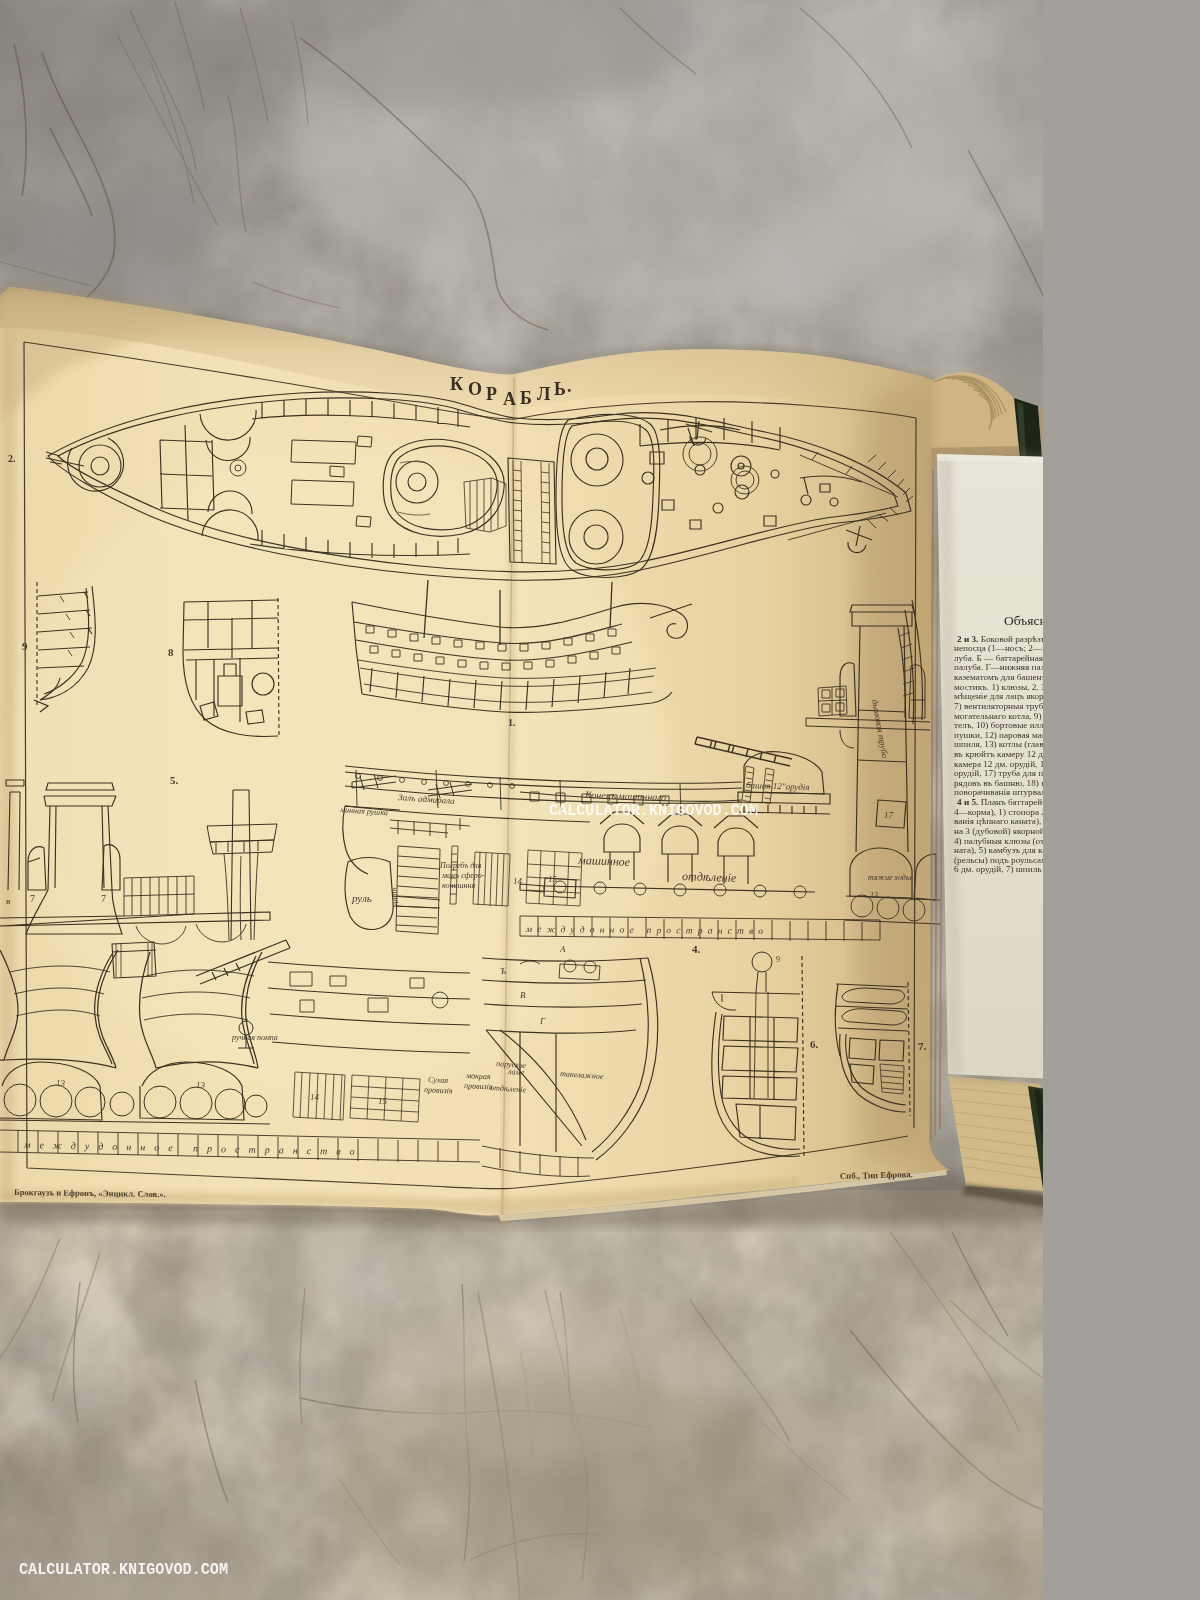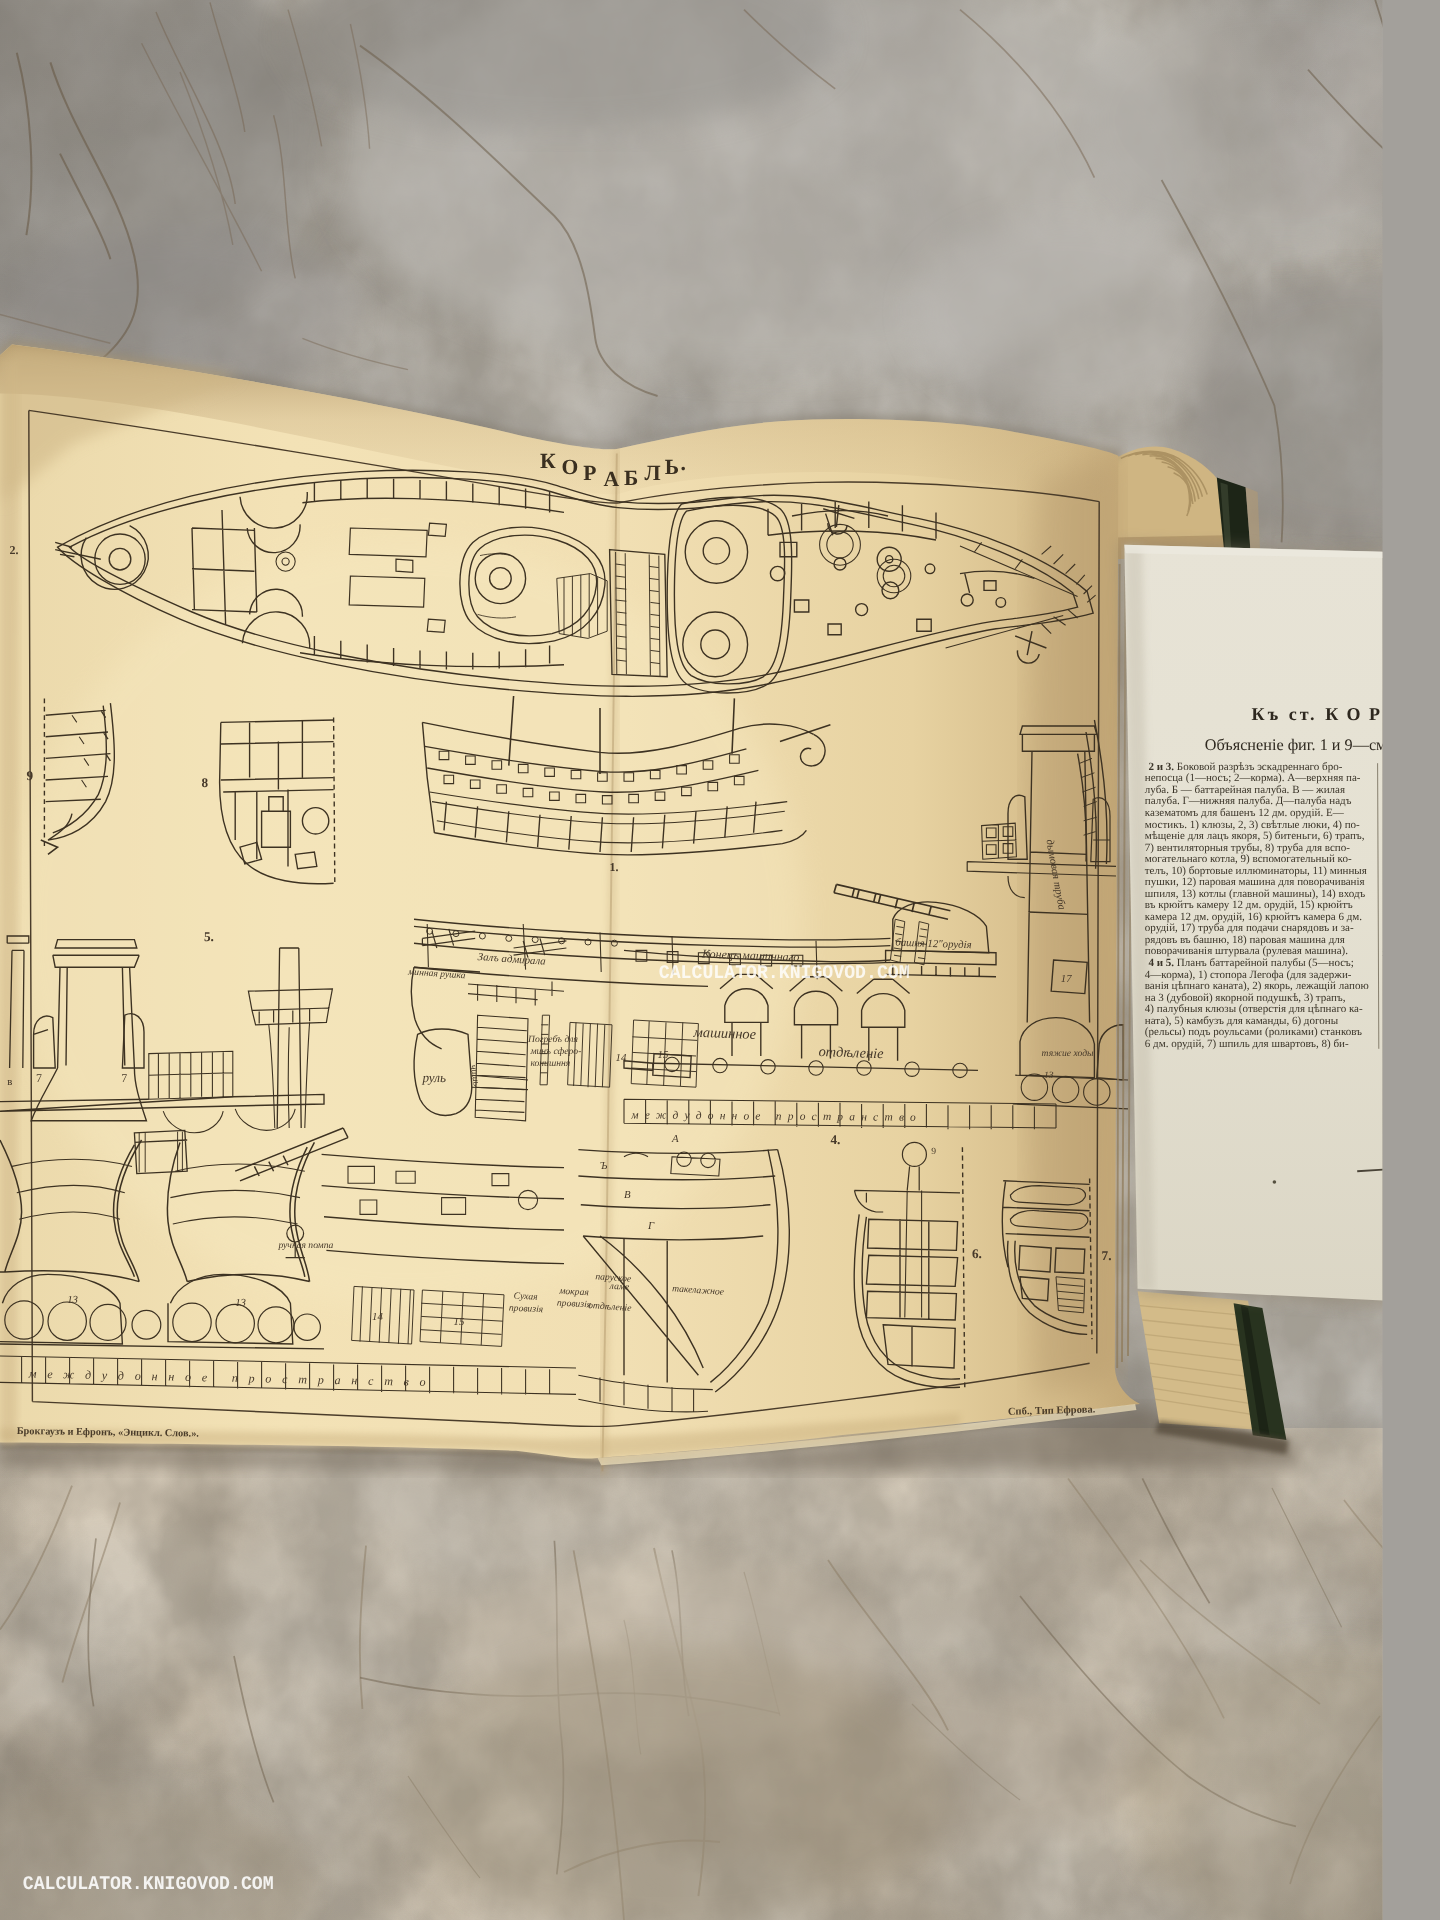--- a/index.html
+++ b/index.html
@@ -1,15 +1,15 @@
 <!DOCTYPE html>
 <html><head><meta charset="utf-8">
 <style>
 html,body{margin:0;padding:0;background:#a3a09b}
-#scene{position:relative;width:1152px;height:1600px;overflow:hidden;font-family:"Liberation Sans",sans-serif}
+#scene{position:relative;width:1043px;height:1600px;overflow:hidden;font-family:"Liberation Sans",sans-serif}
 </style></head>
 <body>
 <div id="scene">
 <svg width="1200" height="1600" viewBox="0 0 1200 1600">
 <defs>
 <linearGradient id="bgTop" x1="0" y1="0" x2="0.8" y2="1">
  <stop offset="0" stop-color="#a3a09b"></stop>
  <stop offset="0.4" stop-color="#b0ada8"></stop>
  <stop offset="1" stop-color="#aba8a3"></stop>
 </linearGradient>

